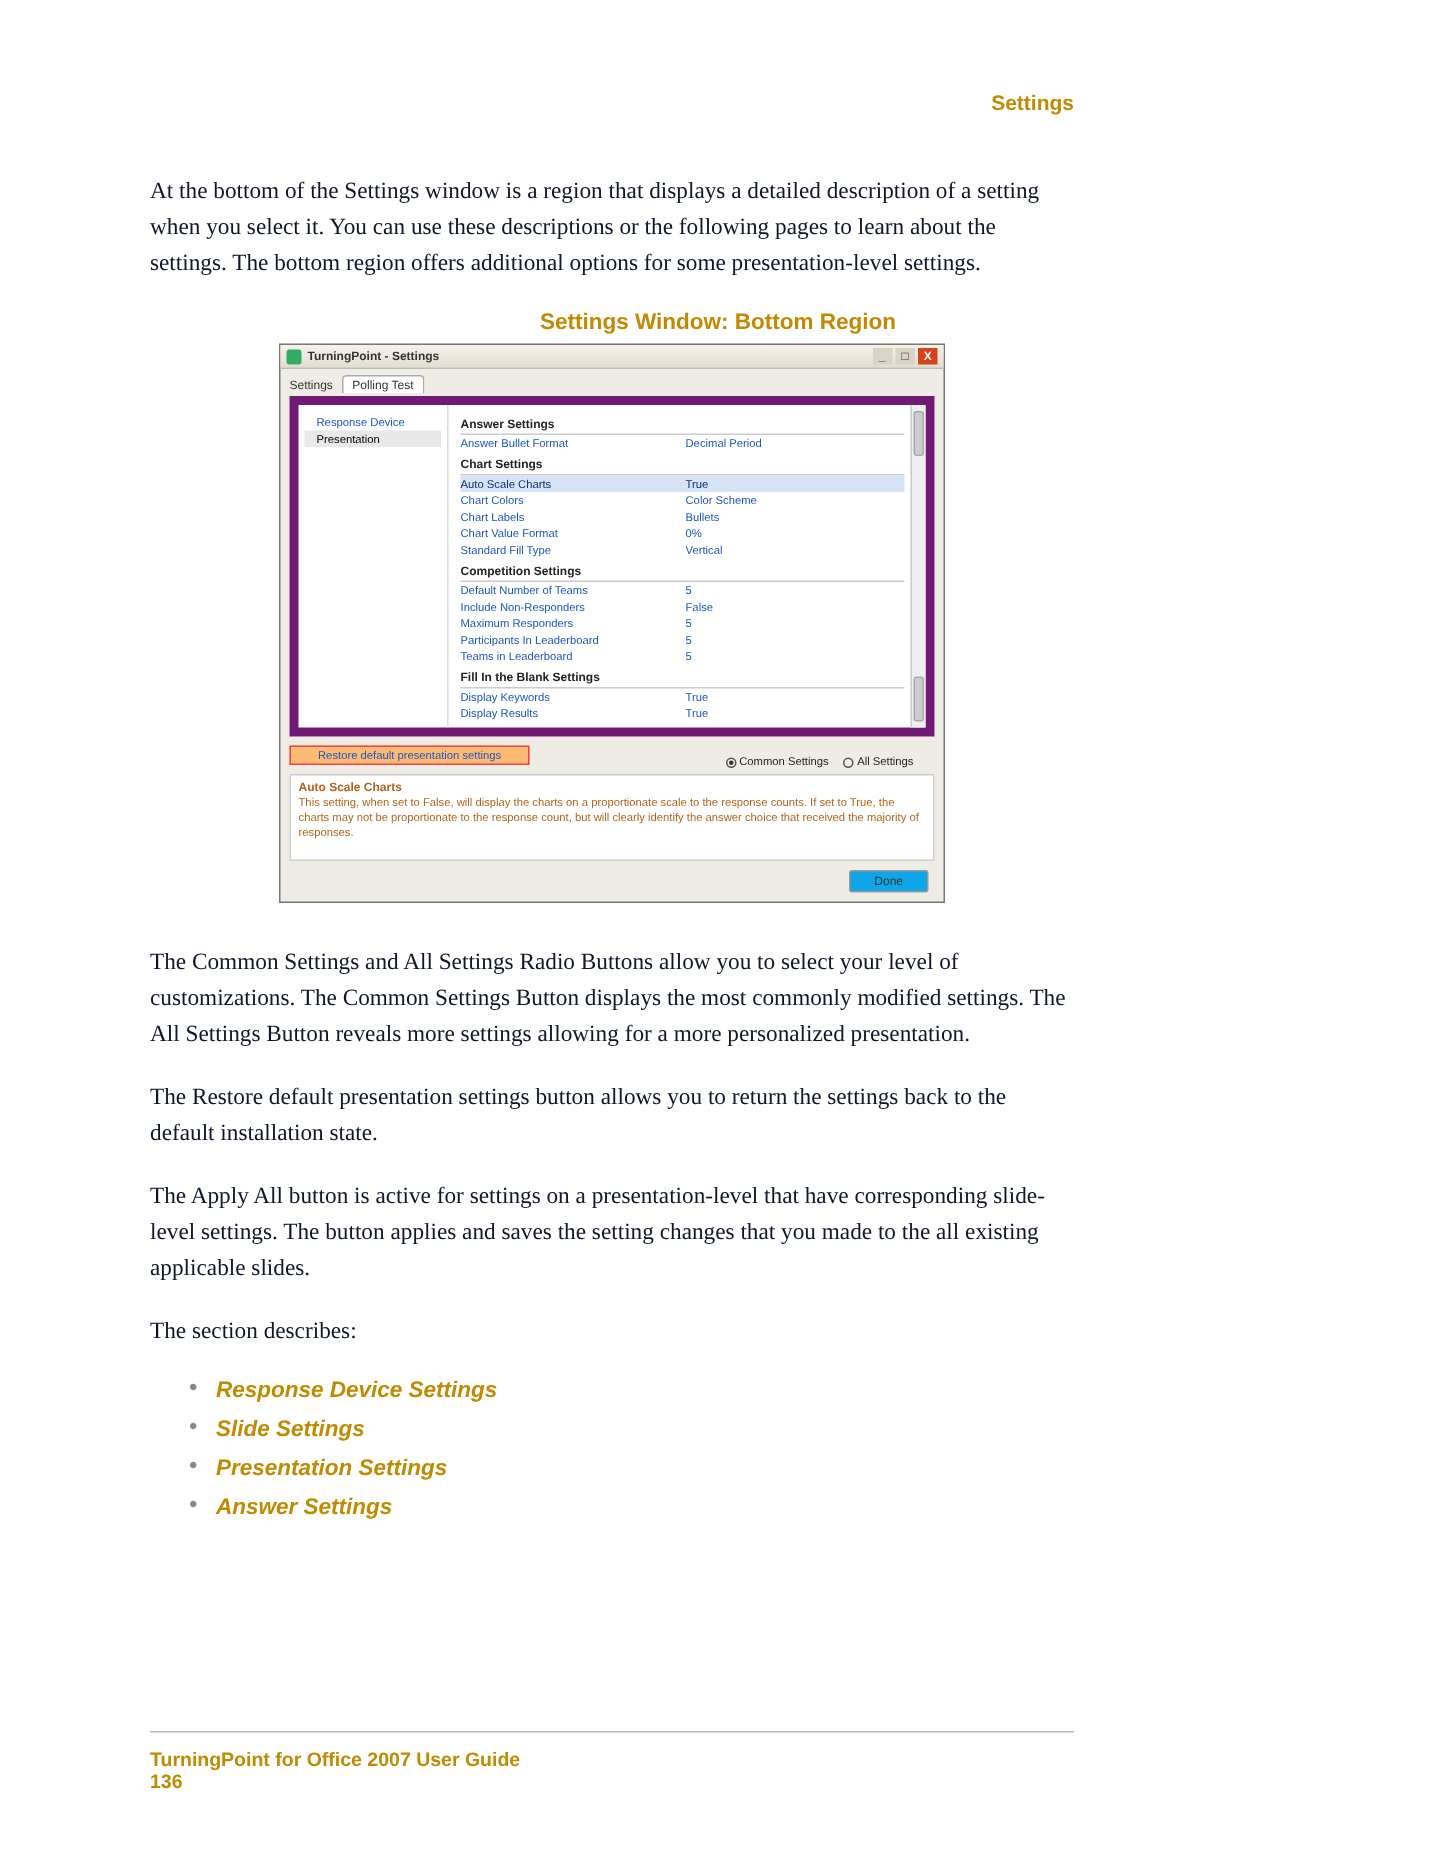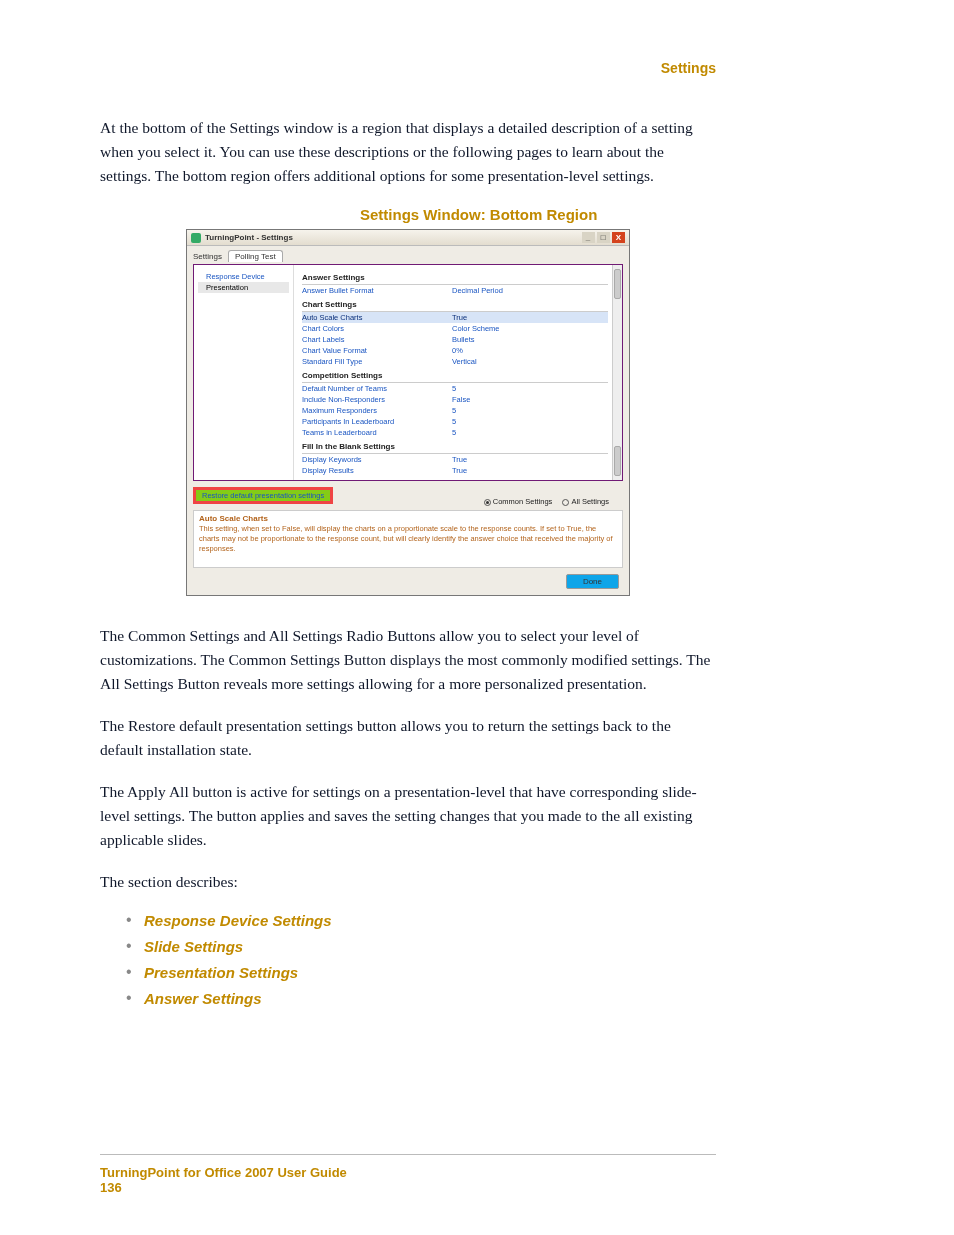--- a/index.html
+++ b/index.html
@@ -13,36 +13,36 @@
   .tbar { background: linear-gradient(#f6f3ec,#e3ddcf); display: flex; align-items: center; padding: 2px 4px; border-bottom: 1px solid #bbb; }
   .tbar .ico { width: 10px; height: 10px; background: #3a6; border-radius: 2px; margin-right: 4px; display: inline-block; }
   .tbar .ttl { flex: 1; font-size: 8px; font-weight: 600; color: #333; }
   .tctrls span { display: inline-block; width: 13px; height: 11px; text-align: center; line-height: 11px; font-size: 8px; font-weight: 700; }
   .tctrls .min { background: #d9d4c5; color: #333; }
   .tctrls .max { background: #d9d4c5; color: #333; }
   .tctrls .cls { background: #d4431d; color: #fff; }
   .tabrow { padding: 4px 6px 0 6px; font-size: 8px; color: #333; display: flex; align-items: center; gap: 6px; }
   .tabrow .tab { border: 1px solid #aaa; border-bottom: none; background: #fff; padding: 1px 6px; border-radius: 3px 3px 0 0; }
 
-  .panel { margin: 2px 6px 6px 6px; background: #fff; border: 1px solid #701a75; display: flex; position: relative; }
+  .panel { margin: 2px 6px 6px 6px; background: #fff; border: 6px solid #701a75; display: flex; position: relative; }
   .nav { width: 100px; border-right: 1px solid #ddd; padding: 6px 4px; }
   .nav .item { color: #1b56c2; font-size: 7.5px; padding: 1px 0 1px 8px; }
   .nav .item.sel { color: #000; background: #e8e8e8; }
   .content { flex: 1; padding: 4px 14px 4px 8px; position: relative; }
   .scrollbar { position: absolute; right: 0; top: 0; bottom: 0; width: 10px; background: #eee; border-left: 1px solid #ccc; }
   .scrollbar .thumb { position: absolute; left: 1px; right: 1px; height: 30px; background: #ccc; border: 1px solid #aaa; border-radius: 2px; }
   .grp { border-bottom: 1px solid #ccc; font-weight: 700; color: #222; font-size: 8px; padding: 2px 0; margin-top: 2px; }
   .row { display: flex; padding: 1px 0; }
   .row .lbl { width: 150px; color: #1b56c2; font-size: 7.5px; }
   .row .val { color: #1b56c2; font-size: 7.5px; }
   .row.sel { background: #d7e4f7; }
   .row.sel .lbl, .row.sel .val { color: #0a2f7a; }
 
   .restore { margin: 2px 6px; }
-  .restore .btn { display: inline-block; border: 3px solid #ef4444; background: #84cc16; padding: 1px 6px; font-size: 7.5px; color: #1b56c2; }
+  .restore .btn { display: inline-block; border: 1px solid #ef4444; background: #fdba74; padding: 1px 18px; font-size: 7.5px; color: #1b56c2; }
   .radios { position: absolute; right: 14px; bottom: 2px; font-size: 7.5px; color: #222; }
   .radios label { margin-left: 8px; margin-top: 24px; }
   .radios .dot { display: inline-block; width: 7px; height: 7px; border: 1px solid #555; border-radius: 50%; margin-right: 2px; vertical-align: middle; position: relative; }
   .radios .dot.ck::after { content: ""; position: absolute; inset: 1px; background: #333; border-radius: 50%; }
 
   .desc { margin: 2px 6px; border: 1px solid #ccc; background: #fff; padding: 3px 5px 14px 5px; font-size: 7.5px; color: #b3641d; }
   .desc .hd { color: #b3641d; font-size: 8px; font-weight: 700; padding-bottom: 1px; }
   .desc .tx { color: #b3641d; line-height: 1.3; }
   .done { text-align: right; margin: 6px 10px 6px 6px; }
   .done-btn { display: inline-block; border: 1px solid #999; background: #0ea5e9; padding: 2px 16px; font-size: 8px; color: #333; border-radius: 2px; }

